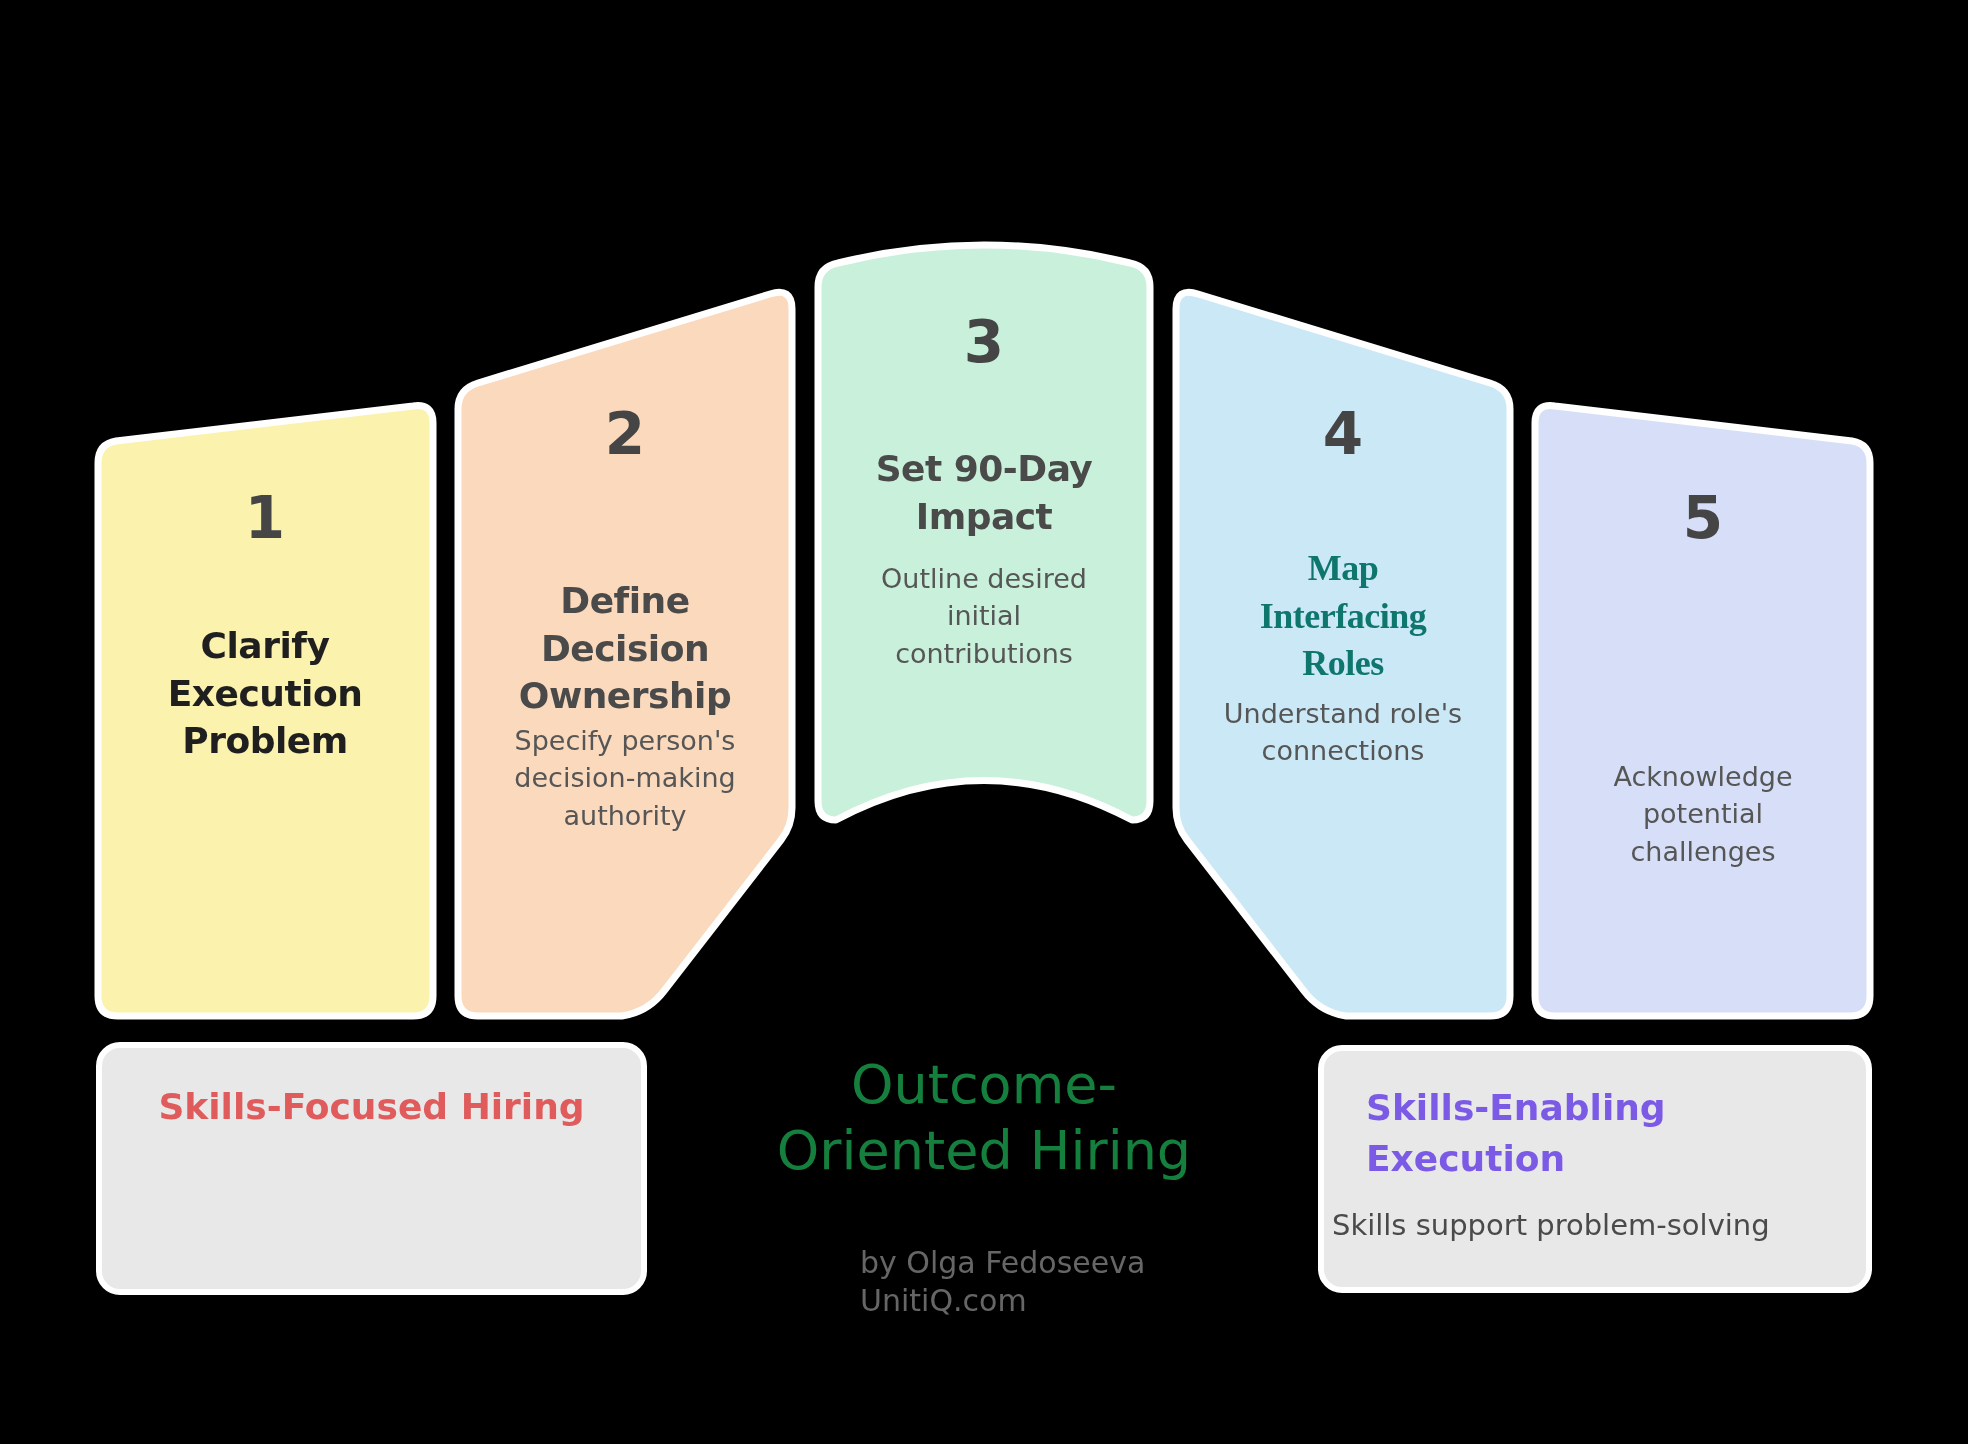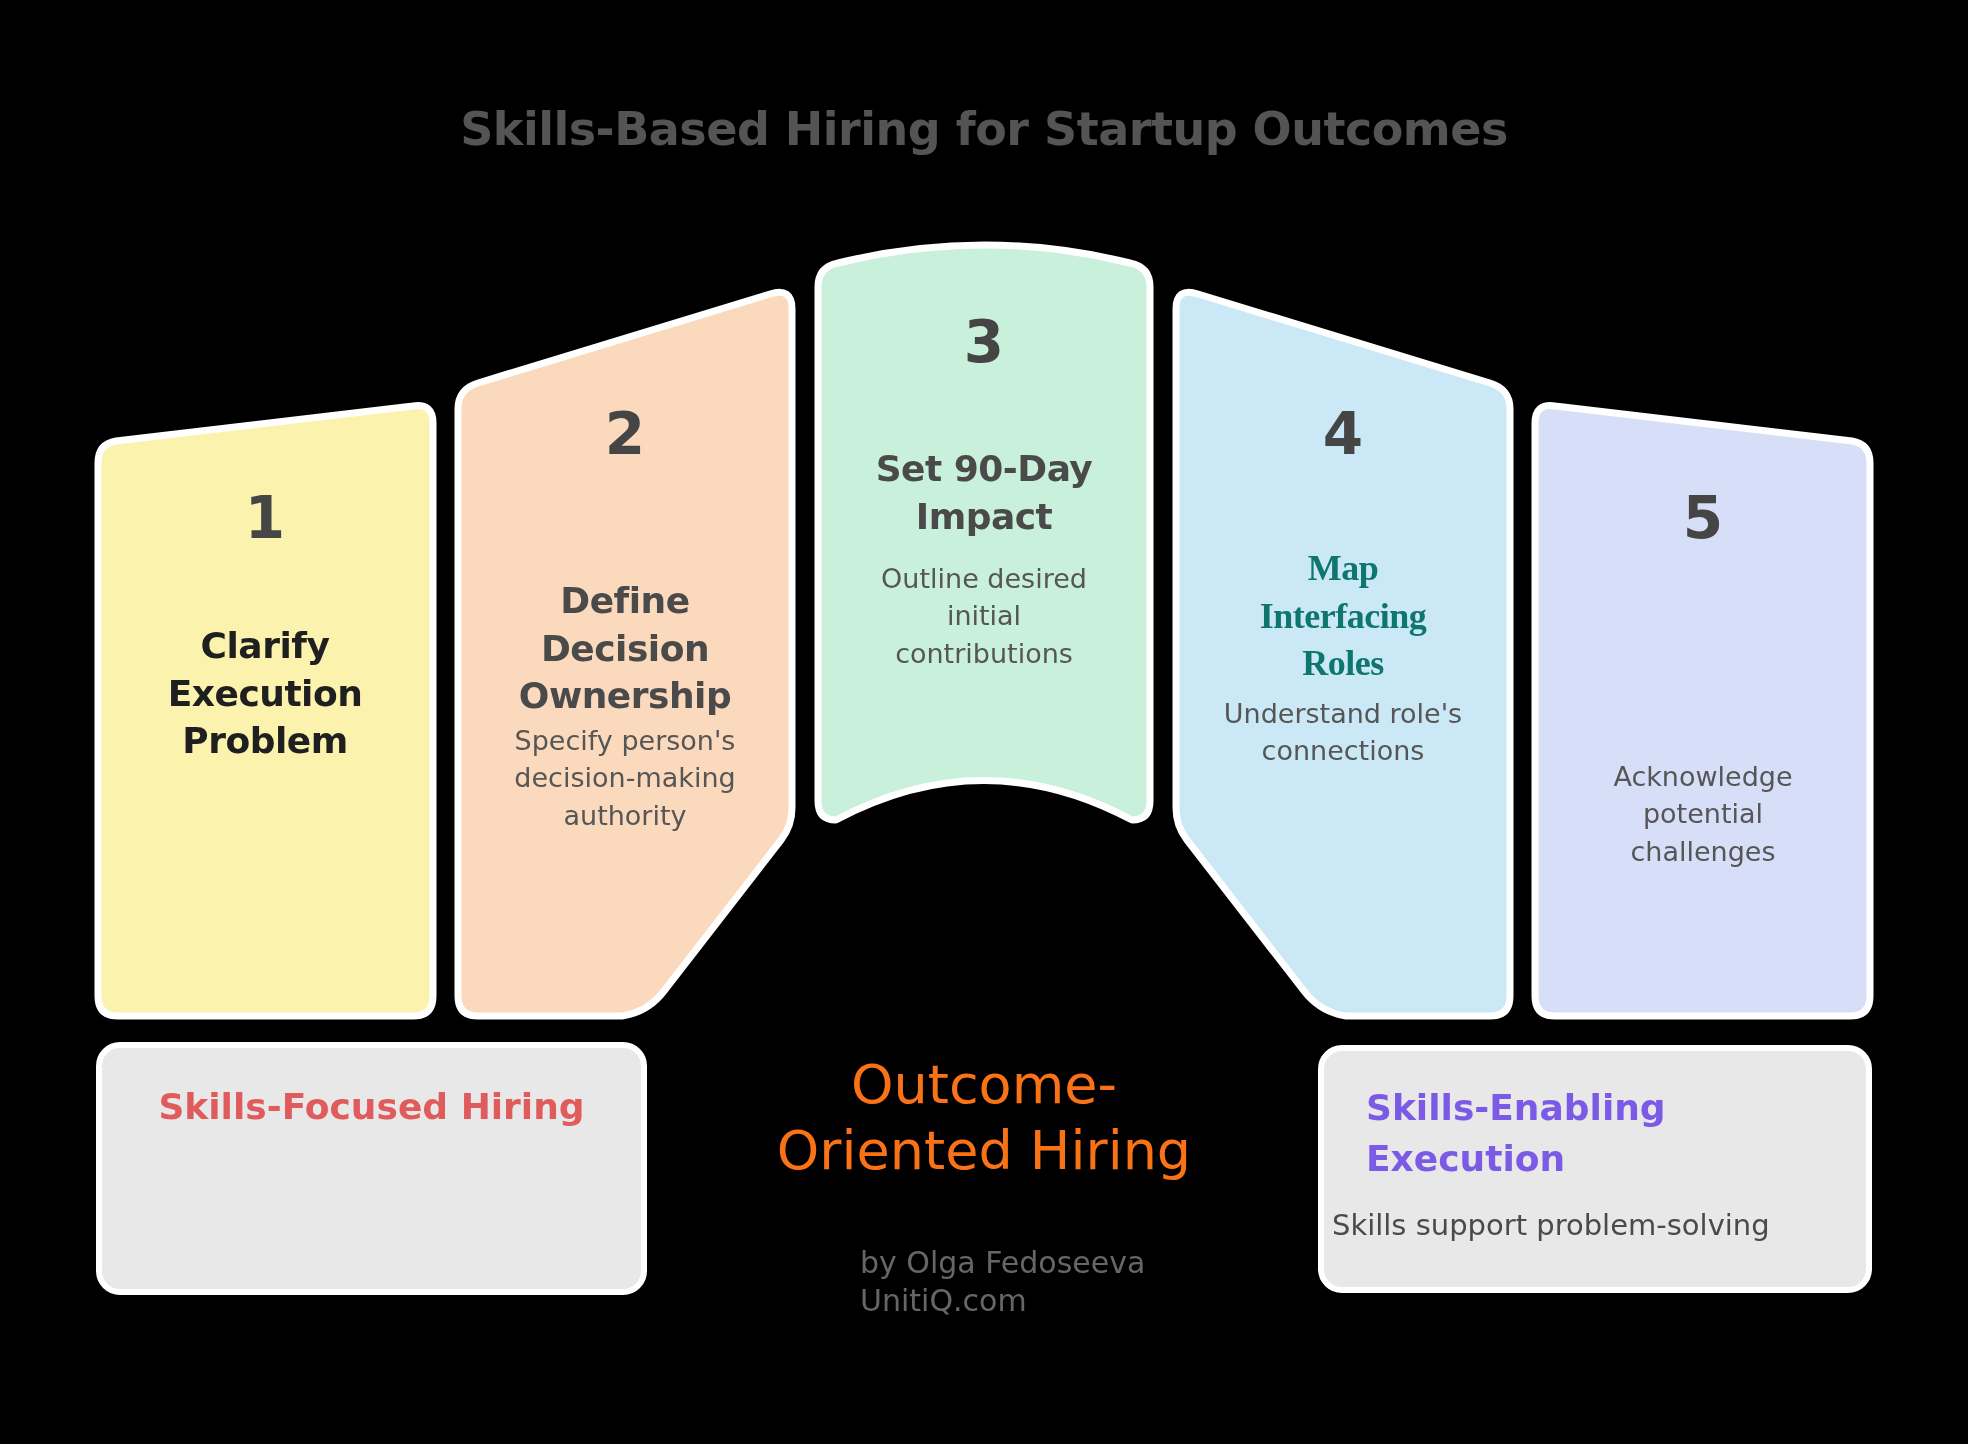--- a/index.html
+++ b/index.html
@@ -23,31 +23,30 @@
   .step-subtitle{font-size:27px;color:#565656;line-height:1.38;}
   .note-box{
     position:absolute;background:#E9E8E8;
     border:6px solid #FFFFFF;border-radius:24px;
     box-sizing:border-box;
   }
   .note-title{position:absolute;font-size:36px;font-weight:bold;white-space:pre-line;}
   .note-sub{position:absolute;font-size:29px;color:#4A4A4A;white-space:pre-line;}
   .center-label{
     position:absolute;left:684px;top:1052px;width:600px;
-    text-align:center;font-size:54px;color:#f97316;
+    text-align:center;font-size:54px;color:#15803d;
     line-height:1.22;white-space:pre-line;
   }
   .byline{position:absolute;left:860px;font-size:30px;color:#666666;line-height:1.25;}
 </style>
 </head>
 <body>
 
 <div id="canvas">
 
-  <div class="main-title">Skills-Based Hiring for Startup Outcomes</div>
 
   <svg id="arch-svg" width="1968" height="1444" viewBox="0 0 1968 1444">
     <path d="M116,441 L413,406 Q433,403 433,423 L433,996 Q433,1016 413,1016 L118,1016 Q98,1016 98,996 L98,463 Q98,444 116,441 Z" stroke="#FFFFFF" stroke-width="7" stroke-linejoin="round" fill="#FBF2AE"></path>
     <path d="M478,383 L770,294 Q792,287 792,309 L792,808 Q792,826 781,840 L664,991 Q648,1012 622,1016 L478,1016 Q458,1016 458,996 L458,409 Q458,389 478,383 Z" stroke="#FFFFFF" stroke-width="7" stroke-linejoin="round" fill="#FAD9BD"></path>
     <path d="M838,263 Q984,227 1130,263 Q1150,267 1150,287 L1150,801 Q1150,820 1132,820 Q984,741 836,820 Q818,820 818,801 L818,287 Q818,267 838,263 Z" stroke="#FFFFFF" stroke-width="7" stroke-linejoin="round" fill="#C8F0DA"></path>
     <path d="M1198,294 L1490,383 Q1510,389 1510,409 L1510,996 Q1510,1016 1490,1016 L1346,1016 Q1320,1012 1304,991 L1187,840 Q1176,826 1176,808 L1176,309 Q1176,287 1198,294 Z" stroke="#FFFFFF" stroke-width="7" stroke-linejoin="round" fill="#CBE8F7"></path>
     <path d="M1555,406 L1852,441 Q1870,444 1870,463 L1870,996 Q1870,1016 1850,1016 L1555,1016 Q1535,1016 1535,996 L1535,423 Q1535,403 1555,406 Z" stroke="#FFFFFF" stroke-width="7" stroke-linejoin="round" fill="#D6DFF7"></path>
   </svg>
 
   <div class="step-text step-number" style="left:115px;top:484px;width:300px;">1</div>

